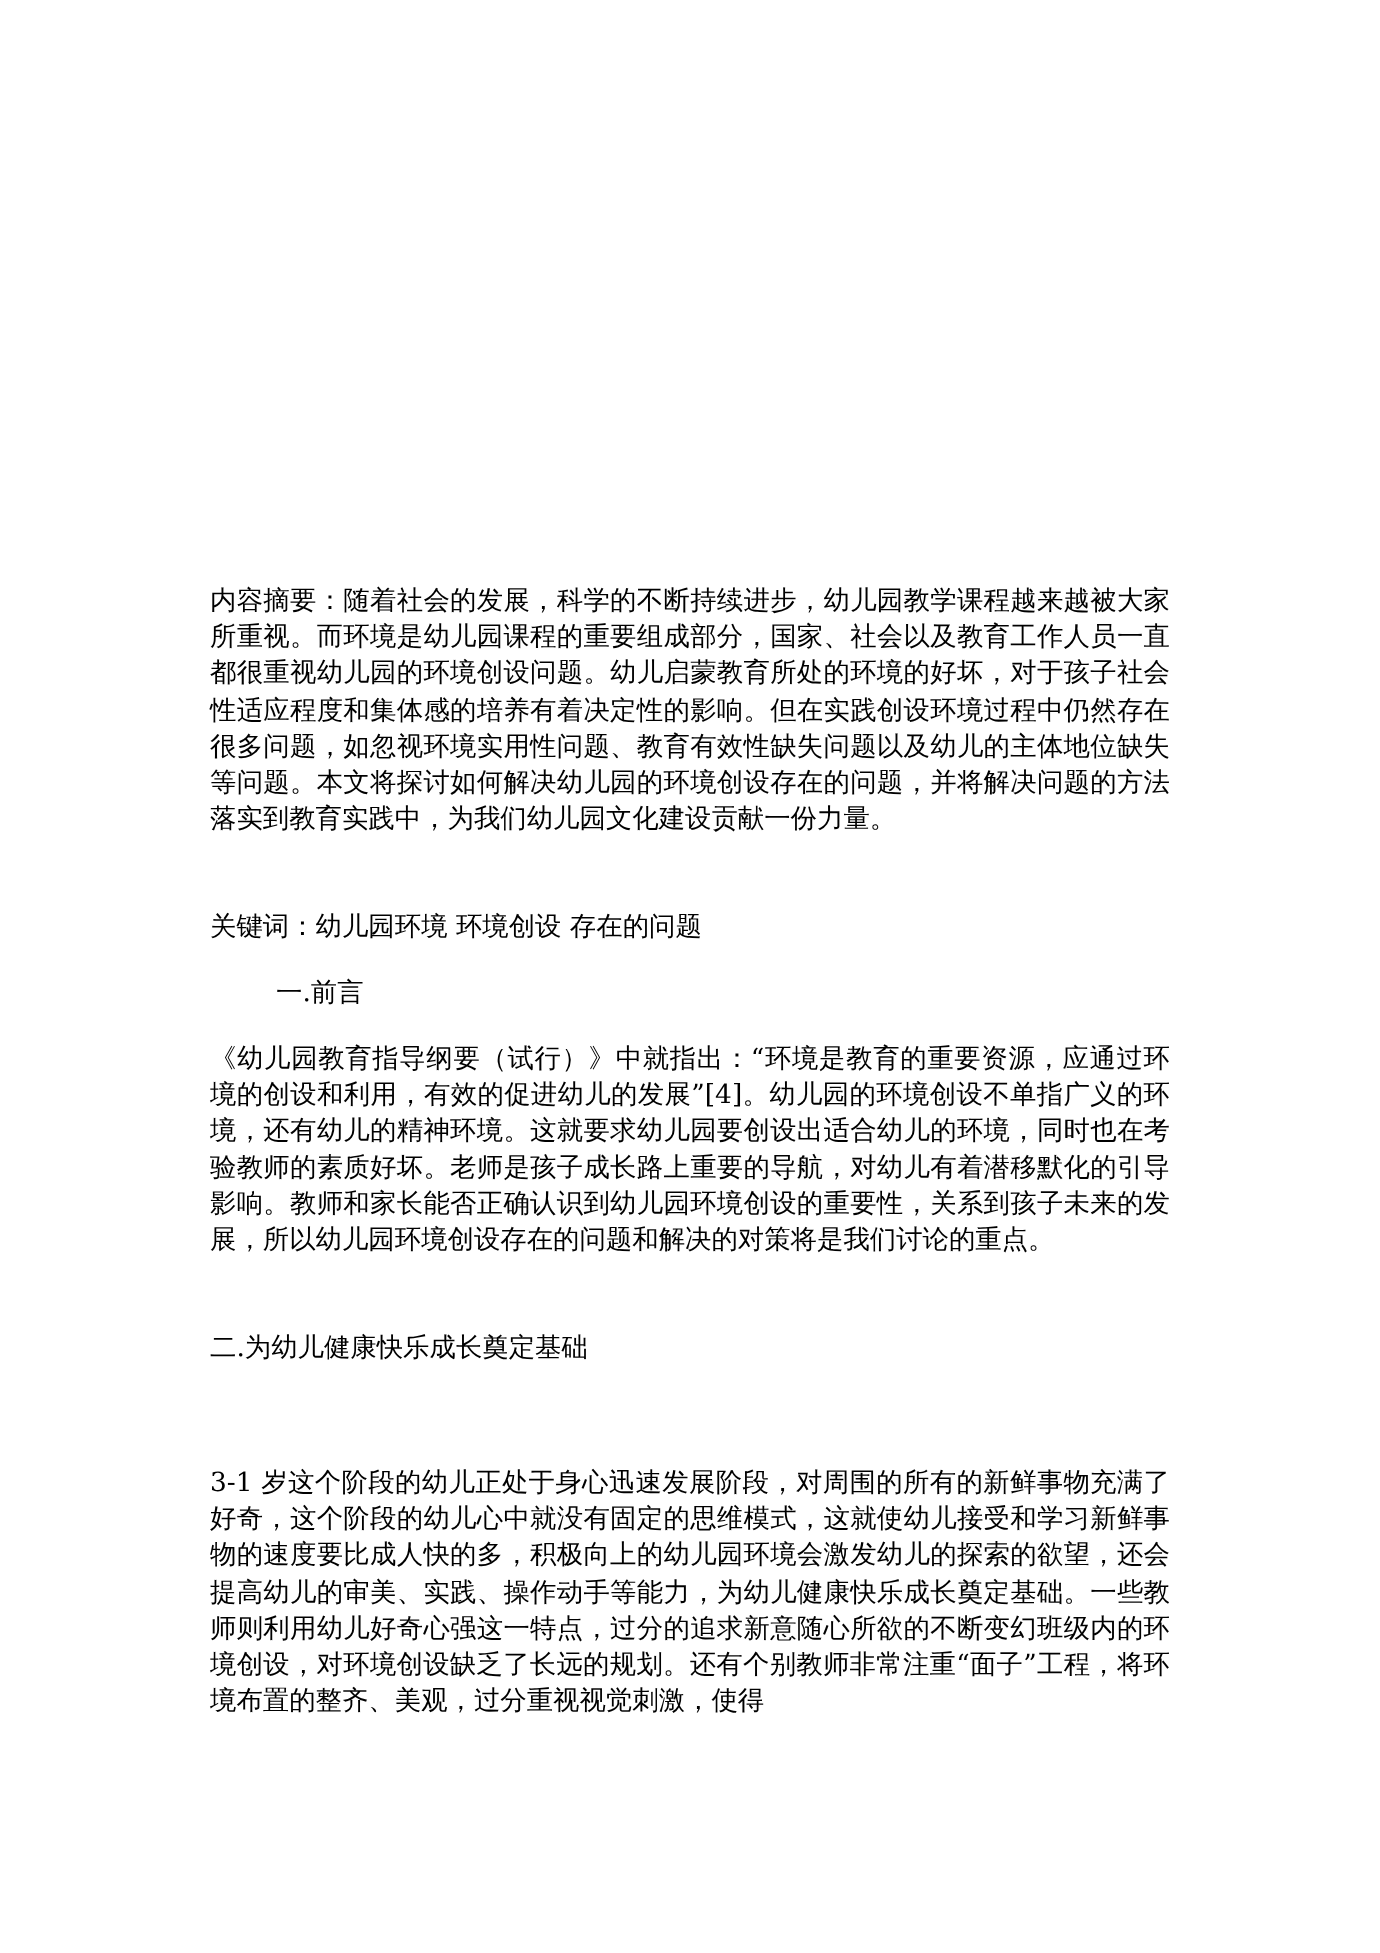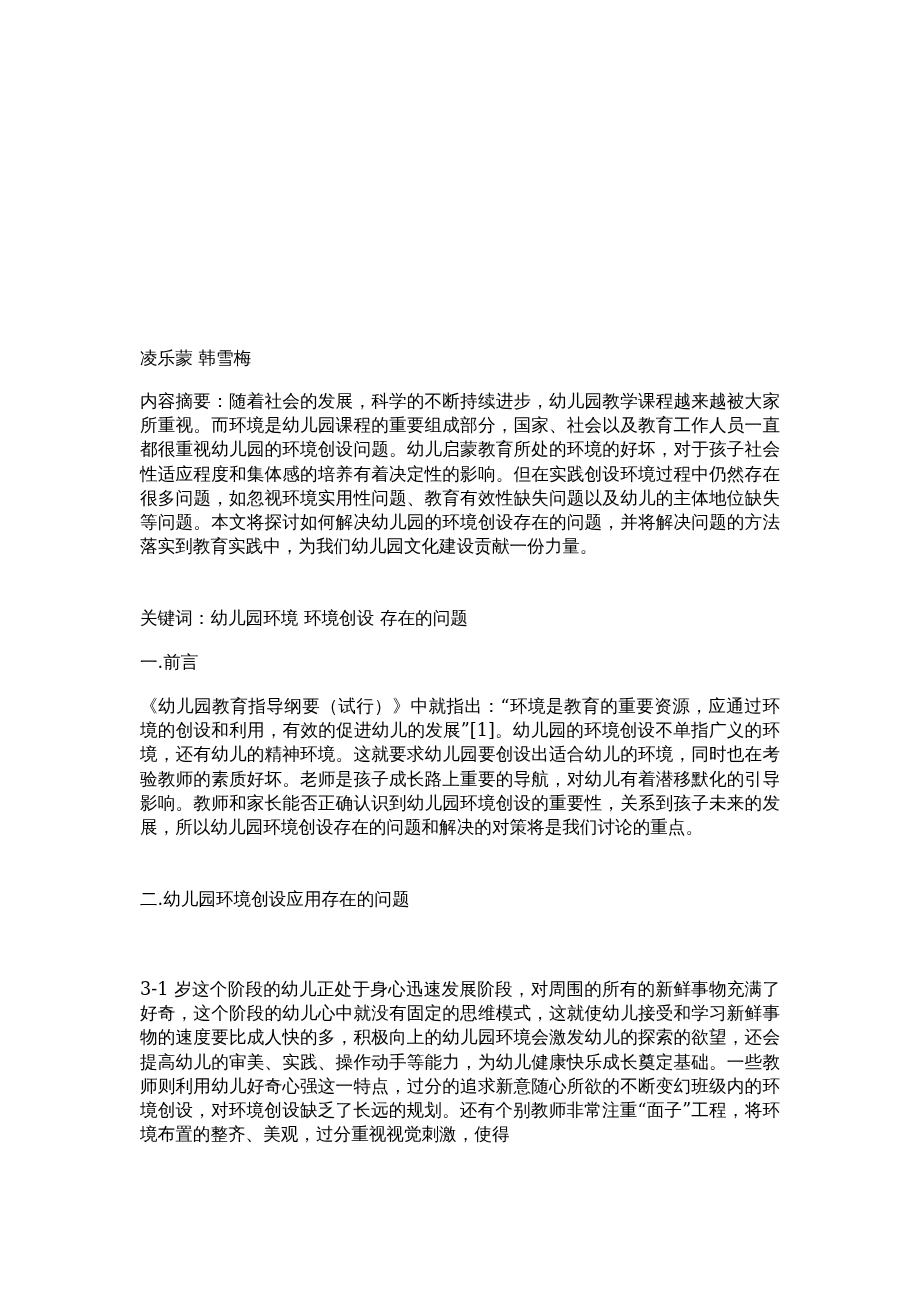--- a/index.html
+++ b/index.html
@@ -52,27 +52,26 @@
     .p1 { top: 694px; }
     .h2 { top: 887px; }
     .h3 { top: 932px; left: 134px; }
     .p2 { top: 977px; }
   </style>
 </head>
 <body>
 
 <div class="page">
 
-  <p class="block authors">凌乐蒙 韩雪梅</p>
 
   <p class="block abstract">内容摘要：随着社会的发展，科学的不断持续进步，幼儿园教学课程越来越被大家所重视。而环境是幼儿园课程的重要组成部分，国家、社会以及教育工作人员一直都很重视幼儿园的环境创设问题。幼儿启蒙教育所处的环境的好坏，对于孩子社会性适应程度和集体感的培养有着决定性的影响。但在实践创设环境过程中仍然存在很多问题，如忽视环境实用性问题、教育有效性缺失问题以及幼儿的主体地位缺失等问题。本文将探讨如何解决幼儿园的环境创设存在的问题，并将解决问题的方法落实到教育实践中，为我们幼儿园文化建设贡献一份力量。</p>
 
   <p class="block keywords">关键词：幼儿园环境 环境创设 存在的问题</p>
 
-  <h2 class="block h1" style="font-weight:normal;">一.前言</h2>
+  <h2 class="block h1" style="font-weight:normal;margin-left:44px;">一.前言</h2>
 
-  <p class="block p1">《幼儿园教育指导纲要（试行）》中就指出：“环境是教育的重要资源，应通过环境的创设和利用，有效的促进幼儿的发展”[1]。幼儿园的环境创设不单指广义的环境，还有幼儿的精神环境。这就要求幼儿园要创设出适合幼儿的环境，同时也在考验教师的素质好坏。老师是孩子成长路上重要的导航，对幼儿有着潜移默化的引导影响。教师和家长能否正确认识到幼儿园环境创设的重要性，关系到孩子未来的发展，所以幼儿园环境创设存在的问题和解决的对策将是我们讨论的重点。</p>
+  <p class="block p1">《幼儿园教育指导纲要（试行）》中就指出：“环境是教育的重要资源，应通过环境的创设和利用，有效的促进幼儿的发展”[4]。幼儿园的环境创设不单指广义的环境，还有幼儿的精神环境。这就要求幼儿园要创设出适合幼儿的环境，同时也在考验教师的素质好坏。老师是孩子成长路上重要的导航，对幼儿有着潜移默化的引导影响。教师和家长能否正确认识到幼儿园环境创设的重要性，关系到孩子未来的发展，所以幼儿园环境创设存在的问题和解决的对策将是我们讨论的重点。</p>
 
-  <h2 class="block h2" style="font-weight:normal;">二.幼儿园环境创设应用存在的问题</h2>
+  <h2 class="block h2" style="font-weight:normal;">二.为幼儿健康快乐成长奠定基础</h2>
 
 
   <p class="block p2">3-1 岁这个阶段的幼儿正处于身心迅速发展阶段，对周围的所有的新鲜事物充满了好奇，这个阶段的幼儿心中就没有固定的思维模式，这就使幼儿接受和学习新鲜事物的速度要比成人快的多，积极向上的幼儿园环境会激发幼儿的探索的欲望，还会提高幼儿的审美、实践、操作动手等能力，为幼儿健康快乐成长奠定基础。一些教师则利用幼儿好奇心强这一特点，过分的追求新意随心所欲的不断变幻班级内的环境创设，对环境创设缺乏了长远的规划。还有个别教师非常注重“面子”工程，将环境布置的整齐、美观，过分重视视觉刺激，使得</p>
 </div>
 
 </body></html>

